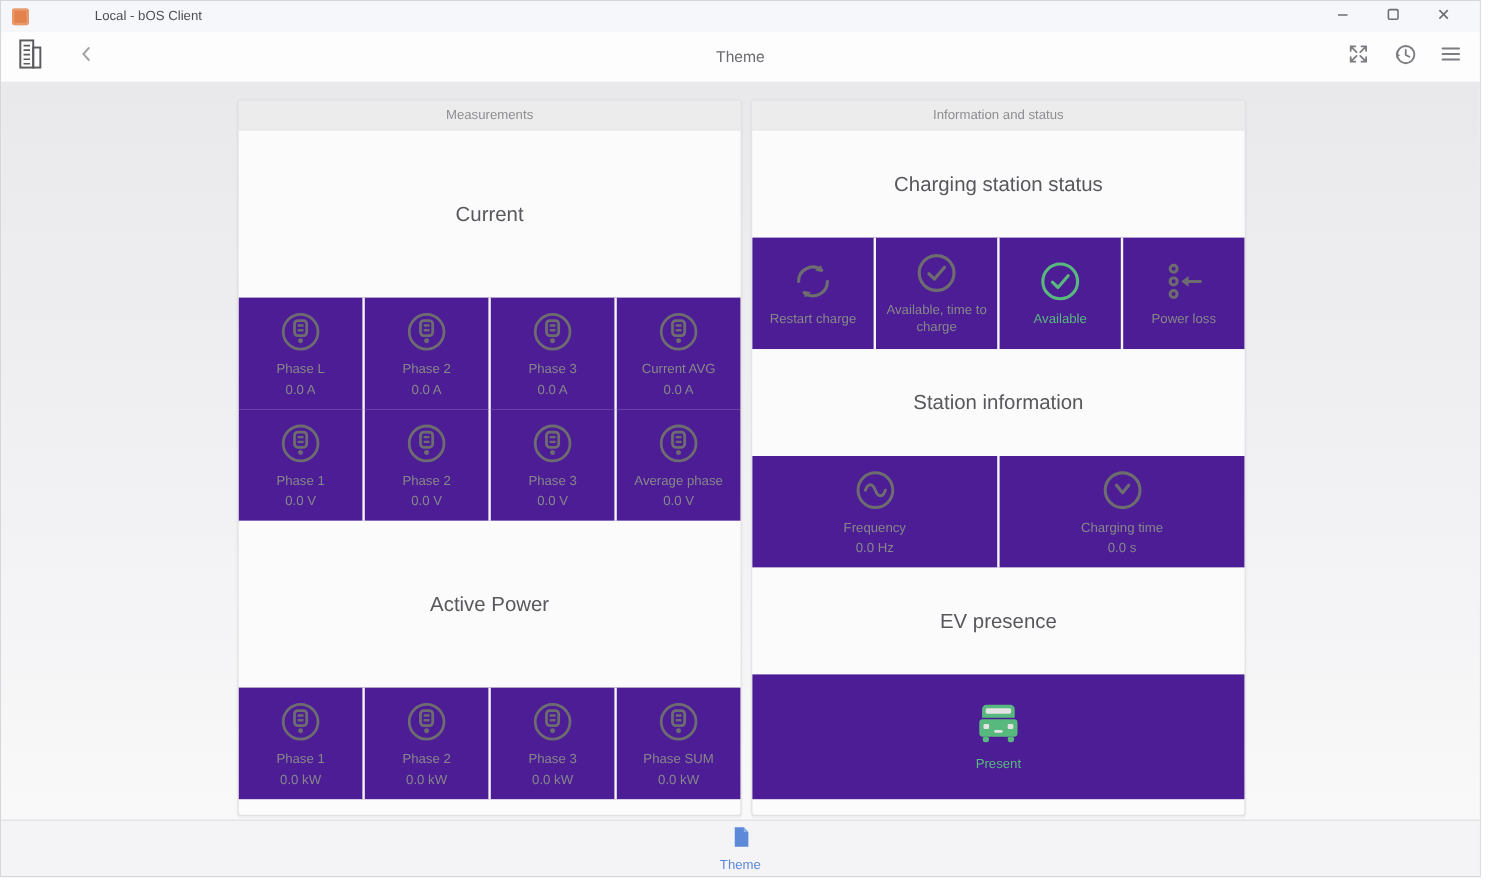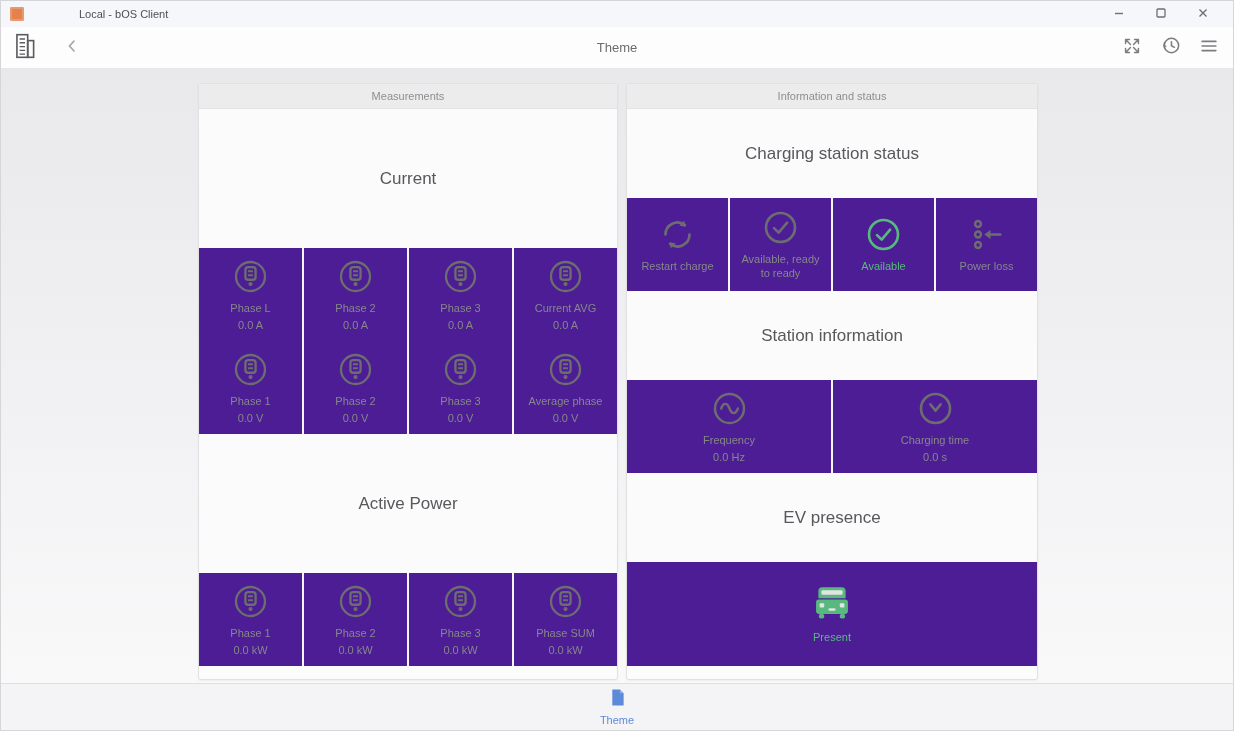--- a/index.html
+++ b/index.html
@@ -293,21 +293,21 @@
             </span>
             <div class="tile-label">Restart charge</div>
           </div>
           <div class="tile">
             <span>
               <svg width="37" height="37" viewBox="0 0 24 24" fill="none" stroke="#6d6d70" stroke-width="1.7" stroke-linecap="round" stroke-linejoin="round">
       <circle cx="12" cy="12" r="9.4"></circle>
                 <path d="M7.8 12.4 10.8 15.3 16.3 8.9"></path>
               </svg>
             </span>
-            <div class="tile-label">Available, ready to ready</div>
+            <div class="tile-label">Available, time to charge</div>
           </div>
           <div class="tile accent">
             <span>
               <svg width="37" height="37" viewBox="0 0 24 24" fill="none" stroke="#58b97e" stroke-width="1.7" stroke-linecap="round" stroke-linejoin="round">
       <circle cx="12" cy="12" r="9.4"></circle>
                 <path d="M7.8 12.4 10.8 15.3 16.3 8.9"></path>
               </svg>
             </span>
             <div class="tile-label">Available</div>
           </div>

